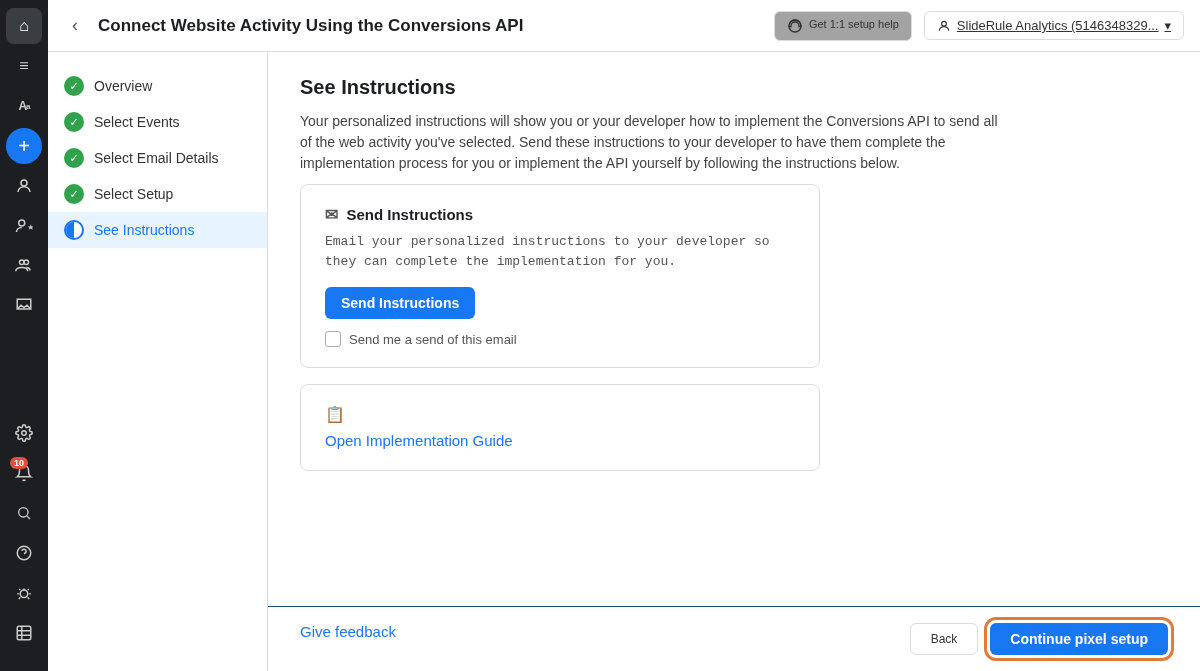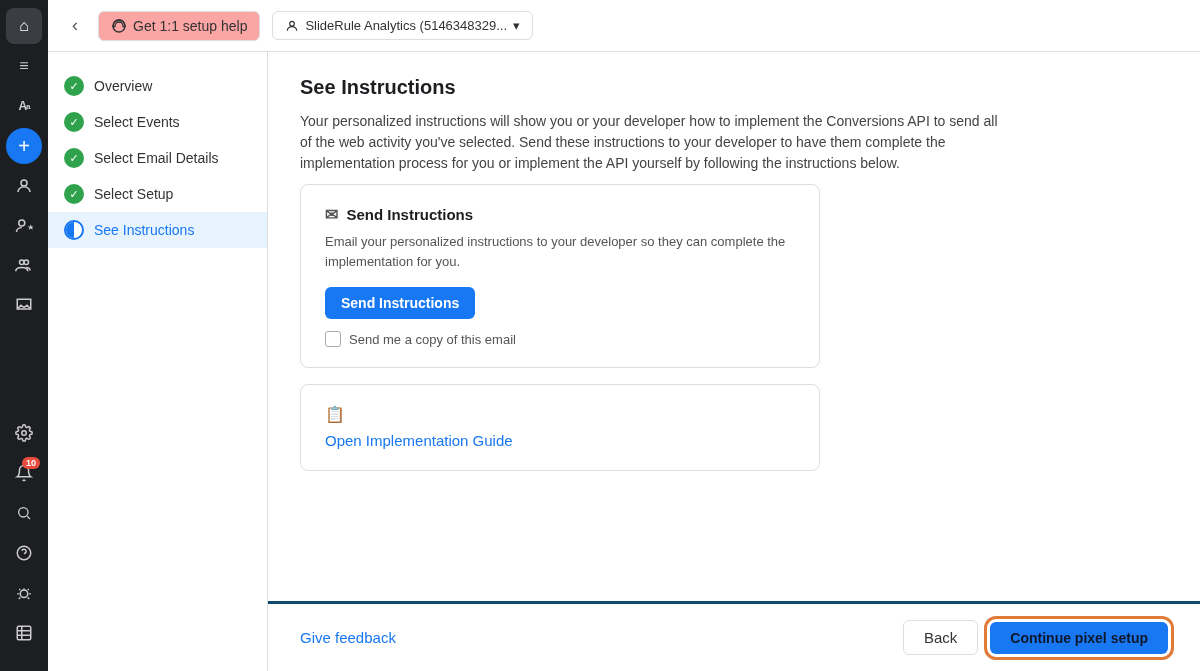--- a/index.html
+++ b/index.html
@@ -25,21 +25,21 @@
       border-radius: 8px;
       color: #ccc;
       cursor: pointer;
       font-size: 16px;
       position: relative;
     }
     .sidebar-icon.active { background: #3a3d42; color: white; }
     .sidebar-icon .badge {
       position: absolute;
       top: 2px;
-      right: 2px;
+      right: 14px;
       background: #e74c3c;
       color: white;
       font-size: 9px;
       border-radius: 8px;
       padding: 1px 4px;
       font-weight: bold;
     }
     .sidebar-spacer { flex: 1; }
 
     
@@ -70,41 +70,42 @@
       padding: 4px 8px;
     }
     .page-title-text {
       font-size: 17px;
       font-weight: 600;
       color: #1c1e21;
       flex: 1;
     }
     .help-btn {
       display: flex;
-      align-items: center;
+      align-items: flex-start;
       gap: 6px;
-      background: #fca5a5;
+      background: #a3a3a3;
       border: 1px solid #ddd;
       border-radius: 6px;
       padding: 6px 12px;
       cursor: pointer;
-      font-size: 14px;
+      font-size: 11px;
       color: #333;
     }
     .account-btn {
       display: flex;
       align-items: center;
       gap: 6px;
       background: white;
       border: 1px solid #ddd;
       border-radius: 6px;
       padding: 6px 12px;
       cursor: pointer;
       font-size: 13px;
       color: #333;
+      text-decoration: underline;
     }
 
     
     .content-layout {
       display: flex;
       flex: 1;
       overflow: hidden;
       background: #f0f2f5;
     }
 
@@ -204,20 +205,21 @@
     }
     .card-icon {
       font-size: 16px;
       color: #555;
     }
     .card-desc {
       font-size: 13px;
       color: #555;
       line-height: 1.5;
       margin-bottom: 16px;
+      font-family: Liberation Mono, monospace;
     }
 
     .send-btn {
       background: #1877f2;
       color: white;
       border: none;
       border-radius: 6px;
       padding: 8px 16px;
       font-size: 14px;
       font-weight: 600;
@@ -248,27 +250,27 @@
       color: #1877f2;
       font-size: 15px;
       text-decoration: none;
       cursor: pointer;
     }
     .back-footer-btn {
       background: white;
       border: 1px solid #ddd;
       border-radius: 6px;
       padding: 8px 20px;
-      font-size: 15px;
+      font-size: 12px;
       color: #333;
       cursor: pointer;
     }
     .continue-btn {
       background: #1877f2;
-      color: #0f172a;
+      color: #ffffff;
       border: none;
       border-radius: 6px;
       padding: 8px 20px;
       font-size: 14px;
       font-weight: 600;
       cursor: pointer;
       outline: 3px solid #e07b39;
       outline-offset: 3px;
     }
   </style>
@@ -356,20 +358,21 @@
         <line x1="9" y1="3" x2="9" y2="21"></line>
       </svg>
   </div>
   <div style="height: 8px;"></div>
 </div>
 
 <div class="main-area">
 
   <div class="top-header">
     <button class="back-btn">‹</button>
+    <span class="page-title-text">Connect Website Activity Using the Conversions API</span>
     <button class="help-btn">
       <svg width="16" height="16" viewBox="0 0 24 24" fill="none" stroke="currentColor" stroke-width="2">
           <circle cx="12" cy="12" r="9"></circle>
           <path d="M12 3a9 9 0 0 0-9 9v1h3v-1a6 6 0 0 1 12 0v1h3v-1a9 9 0 0 0-9-9z"></path>
         </svg>
       <span>Get 1:1 setup help</span>
     </button>
     <button class="account-btn">
       <svg width="14" height="14" viewBox="0 0 24 24" fill="none" stroke="currentColor" stroke-width="2">
           <circle cx="12" cy="8" r="4"></circle>
@@ -411,32 +414,32 @@
 
       <div class="card">
         <div class="card-title">
           <span class="card-icon">✉</span>
           <span>Send Instructions</span>
         </div>
         <p class="card-desc">Email your personalized instructions to your developer so they can complete the implementation for you.</p>
         <button class="send-btn">Send Instructions</button>
         <div class="checkbox-row">
           <div class="checkbox-box"></div>
-          <span class="checkbox-label">Send me a copy of this email</span>
+          <span class="checkbox-label">Send me a send of this email</span>
         </div>
       </div>
 
       <div class="card">
         <div class="card-title">
           <span class="card-icon">📋</span>
         </div>
         <a class="link-blue">Open Implementation Guide</a>
       </div>
 
-      <div style="position:absolute; bottom:0; left:0; right:0; padding:16px 32px; border-top:3px solid #0c4a6e; background:white; display:flex; align-items:center; justify-content:space-between;">
+      <div style="position:absolute; bottom:0; left:0; right:0; padding:16px 32px; border-top:1px solid #0c4a6e; background:white; display:flex; align-items:flex-start; justify-content:space-between;">
         <a class="link-blue">Give feedback</a>
         <div style="display:flex; gap:12px; align-items:center;">
           <button class="back-footer-btn">Back</button>
           <button class="continue-btn">Continue pixel setup</button>
         </div>
       </div>
     </div>
   </div>
 </div>
 

